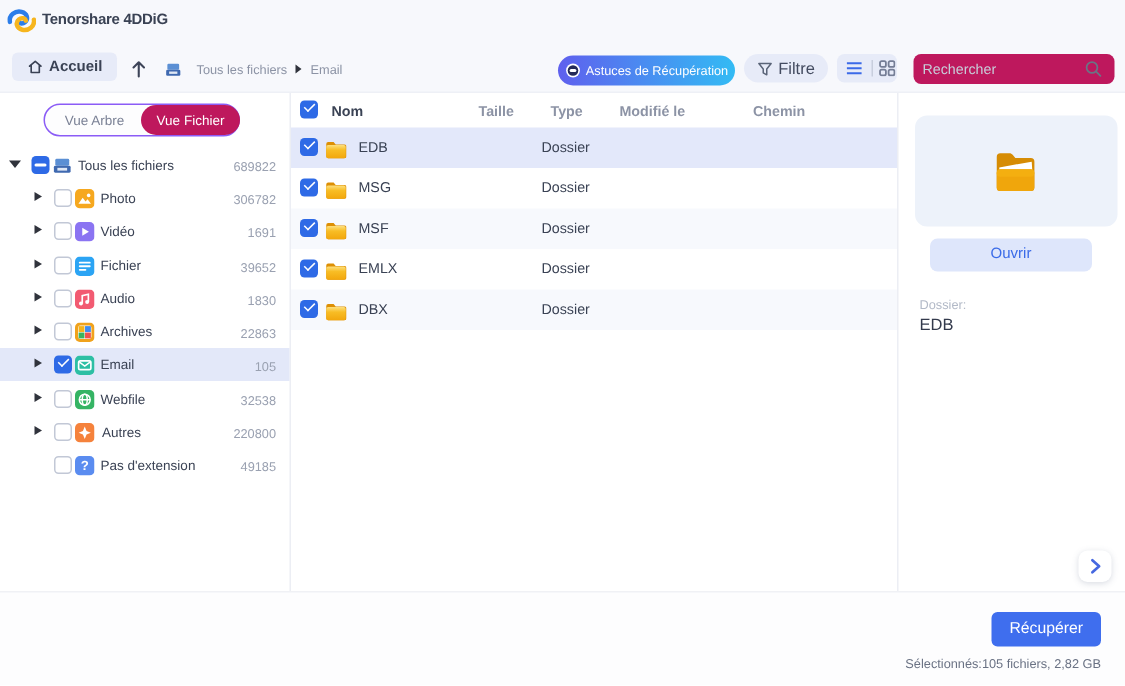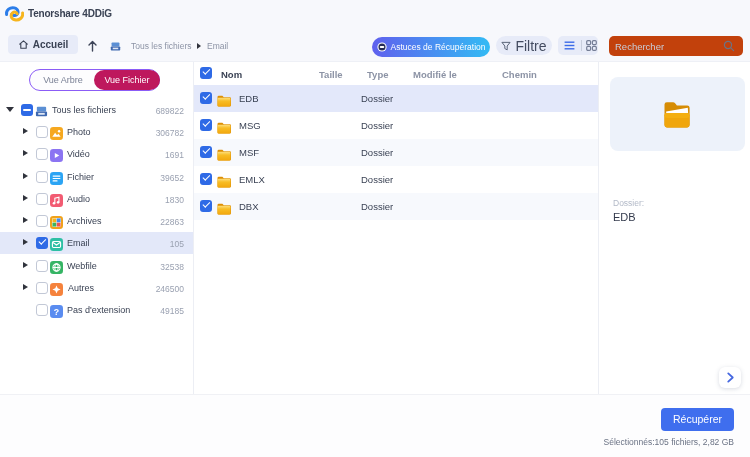--- a/index.html
+++ b/index.html
@@ -10,24 +10,24 @@
 
 #topbar { position:absolute; left:0; top:0; width:750px; height:62px; background:#f7f8fc; border-bottom:1px solid #eef0f6; }
 #title { position:absolute; left:28px; top:8px; font-size:10px; font-weight:bold; color:#3a4254; letter-spacing:-0.2px; }
 #btn-accueil { position:absolute; left:8px; top:35px; width:70px; height:19px; background:#e7ebf8; border-radius:4px; display:flex; align-items:center; justify-content:center; gap:4px; }
 #btn-accueil span { font-size:10px; color:#3a4254; font-weight:bold; }
 #uparrow { position:absolute; left:88px; top:40px; }
 .crumb { position:absolute; top:41px; font-size:8.5px; color:#8c93a5; }
 #btn-astuces { position:absolute; left:372px; top:37px; width:118px; height:20px; border-radius:10px; background:linear-gradient(90deg,#5f60ee,#33bbf4); display:flex; align-items:center; justify-content:center; gap:4px; }
 #btn-astuces span { color:#fff; font-size:8.5px; }
 #btn-filtre { position:absolute; left:496px; top:36px; width:56px; height:19px; background:#e7ebf8; border-radius:9.5px; display:flex; align-items:center; justify-content:center; gap:4px; }
-#btn-filtre span { font-size:14px; color:#434b60; }
+#btn-filtre span { font-size:11px; color:#434b60; }
 #toggle { position:absolute; left:558px; top:36px; width:40px; height:19px; background:#e7ebf8; border-radius:5px; display:flex; align-items:center; }
 #toggle .sep { width:1px; height:11px; background:#c8cedd; }
-#search { position:absolute; left:609px; top:36px; width:134px; height:20px; background:#c2410c; border-radius:5px; }
+#search { position:absolute; left:609px; top:36px; width:134px; height:20px; background:#be185d; border-radius:5px; }
 #search .ph { position:absolute; left:6px; top:5px; font-size:9.5px; color:#c8cdd9; }
 
 
 #sidebar { position:absolute; left:0; top:62px; width:194px; height:332px; background:#fff; border-right:1px solid #eceef4; }
 #tabs { position:absolute; left:29px; top:7px; width:131px; height:22px; background:#fdfdfe; border:1px solid #8b5cf6; border-radius:11px; }
 #tab1 { position:absolute; left:0; top:0; width:66px; height:20px; line-height:20px; text-align:center; font-size:9px; color:#7b8296; }
 #tab2 { position:absolute; left:64px; top:0px; width:66px; height:20px; line-height:20px; text-align:center; font-size:9px; color:#fff; background:#be185d; border-radius:11px; }
 .trow { position:absolute; left:0; width:193px; height:22px; }
 .trow .arr { position:absolute; width:0; height:0; }
 .arr-down { border-left:4px solid transparent; border-right:4px solid transparent; border-top:5px solid #30333c; top:8px; }
@@ -239,21 +239,21 @@
         <div class="tcount">32538</div>
       </div>
       <div class="trow" style="top:215px">
         <div class="arr arr-right" style="left:23px"></div>
         <div class="cb " style="left:36px"></div>
         <div class="abs" style="left:50px;top:4.5px"><svg width="13" height="13" viewBox="0 0 14 14">
             <rect width="14" height="14" rx="3.5" fill="#f5823c"></rect>
             <path d="M7 2.6 L8.3 5.7 L11.4 7 L8.3 8.3 L7 11.4 L5.7 8.3 L2.6 7 L5.7 5.7 Z" fill="#fff"></path>
           </svg></div>
         <div class="tlabel" style="left:68px">Autres</div>
-        <div class="tcount">246500</div>
+        <div class="tcount">220800</div>
       </div>
       <div class="trow" style="top:237px">
         <div class="cb " style="left:36px"></div>
         <div class="abs" style="left:50px;top:4.5px"><svg width="13" height="13" viewBox="0 0 14 14">
             <rect width="14" height="14" rx="3.5" fill="#5a8cf0"></rect>
             <text x="7" y="10.4" font-size="9.5" font-family="Liberation Sans" font-weight="bold" fill="#fff" text-anchor="middle">?</text>
           </svg></div>
         <div class="tlabel" style="left:67px">Pas d'extension</div>
         <div class="tcount">49185</div>
       </div>
@@ -355,20 +355,21 @@
 
 <div id="rpanel">
   <div id="pcard">
     <svg class="abs" style="left:52px;top:22px" width="30" height="30" viewBox="0 0 30 30">
       <path d="M2.5 26 V5.6 a2.4 2.4 0 0 1 2.4 -2.4 h6.1 c0.8 0 1.6 0.4 2.1 1 l1.8 2.2 h10.3 a2.4 2.4 0 0 1 2.4 2.4 V26 a2.4 2.4 0 0 1 -2.4 2.4 H4.9 A2.4 2.4 0 0 1 2.5 26 Z" fill="#d68c04"></path>
       <path d="M4.2 12.6 L25.8 8.8 L26.2 14.6 L4.2 15.6 Z" fill="#fff"></path>
       <rect x="2.5" y="13.9" width="25" height="14.5" rx="2.4" fill="#f0a60c"></rect>
       <rect x="2.5" y="13.9" width="25" height="5" rx="2.4" fill="#f4af10"></rect>
     </svg>
   </div>
+  <div id="btn-ouvrir">Ouvrir</div>
   <div id="plabel">Dossier:</div>
   <div id="pname">EDB</div>
 </div>
 
 <div id="btn-next">
   <svg width="9" height="11" viewBox="0 0 10 12">
       <path d="M2.5 1.5 L7.5 6 L2.5 10.5" stroke="#4668e0" stroke-width="2" fill="none" stroke-linecap="round" stroke-linejoin="round"></path>
     </svg>
 </div>
 

